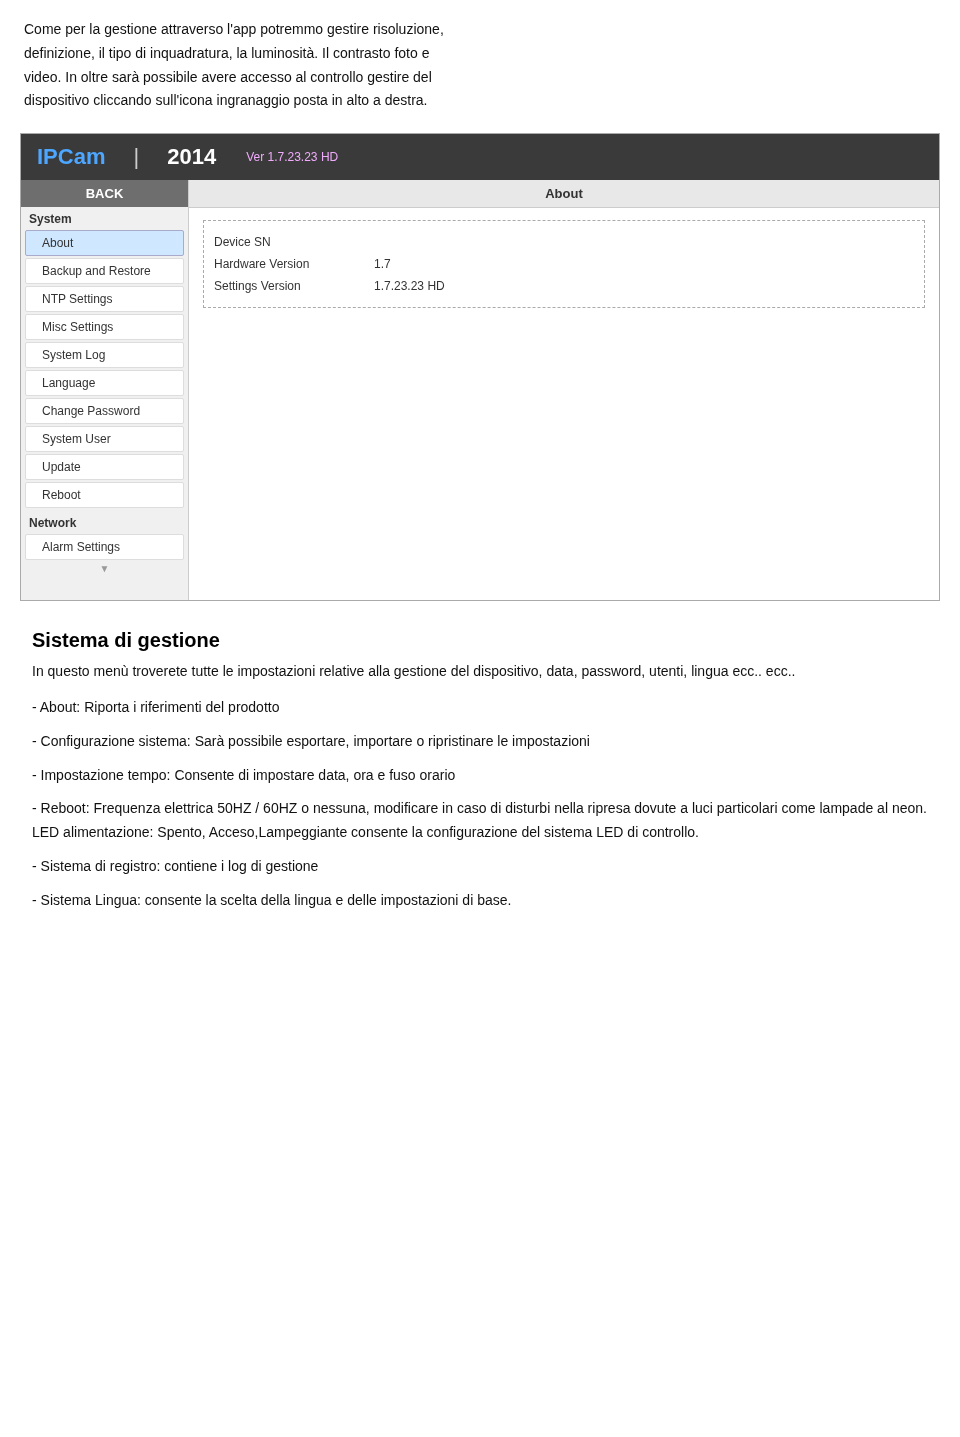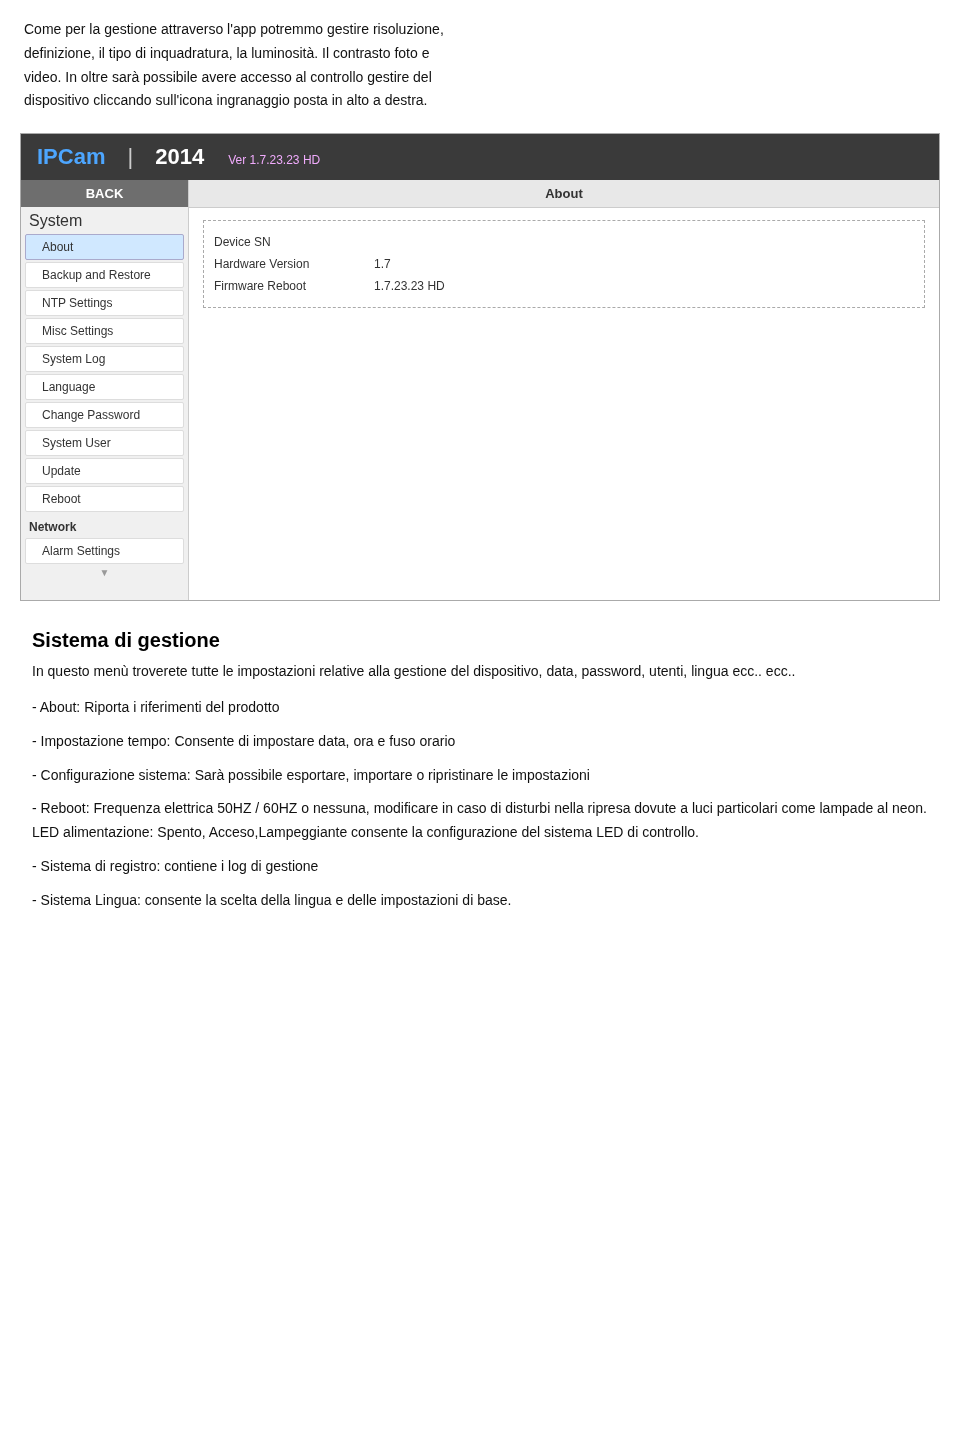--- a/index.html
+++ b/index.html
@@ -23,22 +23,22 @@
     .ipcam-panel {
       margin: 10px 20px;
       border: 1px solid #aaa;
       background: #fff;
     }
 
     .ipcam-header {
       background: #3a3a3a;
       padding: 10px 16px;
       display: flex;
-      align-items: center;
-      gap: 16px;
+      align-items: flex-start;
+      gap: 22px;
     }
     .ipcam-header .brand {
       color: #4da6ff;
       font-size: 22px;
       font-weight: bold;
     }
     .ipcam-header .separator {
       color: #ccc;
       font-size: 22px;
       margin: 0 6px;
@@ -77,23 +77,23 @@
       padding: 6px 15px;
       font-size: 13px;
       font-weight: bold;
       cursor: pointer;
       border: none;
       width: 100%;
     }
 
     .sidebar-section-label {
       padding: 5px 8px 3px 8px;
-      font-size: 16px;
-      color: #333;
-      font-weight: normal;
+      font-size: 12px;
+      color: #333;
+      font-weight: bold;
     }
 
     .sidebar-item {
       padding: 5px 8px 5px 16px;
       font-size: 12px;
       color: #333;
       cursor: pointer;
       background: #fff;
       border: 1px solid #ddd;
       margin: 1px 4px;
@@ -233,45 +233,45 @@
       <div class="about-table">
         <div class="about-row">
           <span class="label">Device SN</span>
           <span class="value"></span>
         </div>
         <div class="about-row">
           <span class="label">Hardware Version</span>
           <span class="value">1.7</span>
         </div>
         <div class="about-row">
-          <span class="label">Firmware Reboot</span>
+          <span class="label">Settings Version</span>
           <span class="value">1.7.23.23 HD</span>
         </div>
       </div>
     </div>
   </div>
 </div>
 
 <div class="bottom-content">
   <div class="section-heading">Sistema di gestione</div>
   <div class="section-para">In questo menù troverete tutte le impostazioni relative alla gestione del dispositivo, data, password, utenti, lingua ecc.. ecc..</div>
 
   <div class="feature-item">
     <span class="feat-title">- About:</span><span> Riporta i riferimenti del prodotto</span>
   </div>
 
   <div class="feature-item">
+    <span class="feat-title">- Configurazione sistema:</span><span> Sarà possibile esportare, importare o ripristinare le impostazioni</span>
+  </div>
+
+  <div class="feature-item">
     <span class="feat-title">- Impostazione tempo:</span><span> Consente di impostare data, ora e fuso orario</span>
   </div>
 
   <div class="feature-item">
-    <span class="feat-title">- Configurazione sistema:</span><span> Sarà possibile esportare, importare o ripristinare le impostazioni</span>
-  </div>
-
-  <div class="feature-item">
     <span class="feat-title">- Reboot:</span><span> Frequenza elettrica 50HZ / 60HZ o nessuna, modificare in caso di disturbi nella ripresa dovute a luci particolari come lampade al neon. LED alimentazione: Spento, Acceso,Lampeggiante consente la configurazione del sistema LED di controllo.</span>
   </div>
 
   <div class="feature-item">
     <span class="feat-title">- Sistema di registro:</span><span> contiene i log di gestione</span>
   </div>
 
   <div class="feature-item">
     <span class="feat-title">- Sistema Lingua:</span><span> consente la scelta della lingua e delle impostazioni di base.</span>
   </div>

